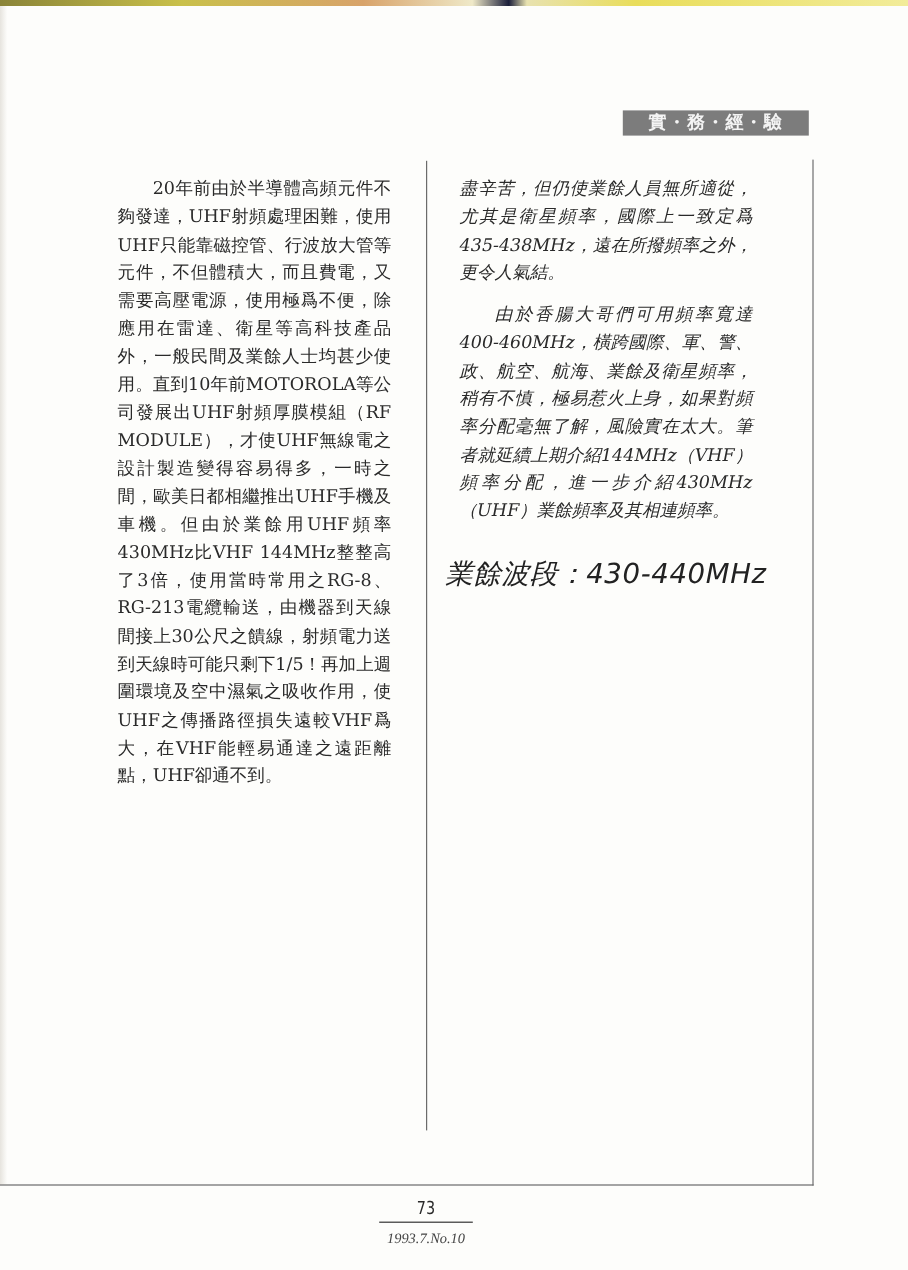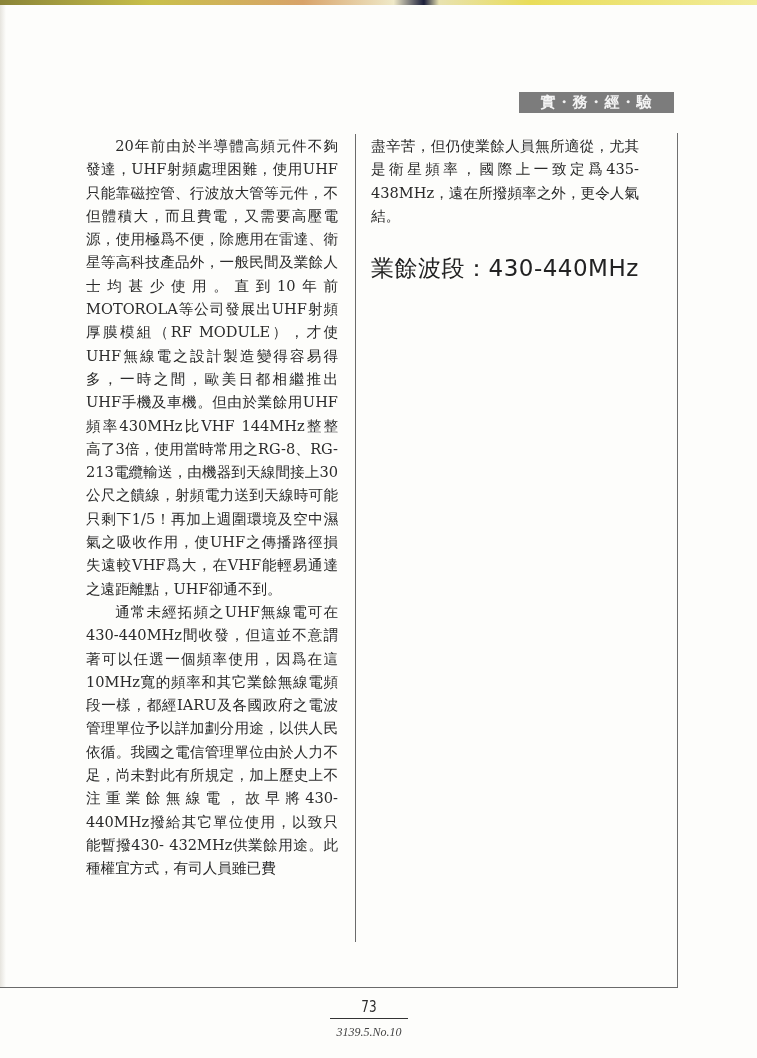--- a/index.html
+++ b/index.html
@@ -17,42 +17,42 @@
     position: absolute; left: 519px; top: 92px; width: 155px; height: 21px;
     background: #7c7c7c; color: #f4f4f4;
     font-family: "DejaVu Sans", sans-serif; font-size: 15px; font-weight: bold;
     display: flex; align-items: center; justify-content: center; letter-spacing: 1px;
   }
   .col {
     position: absolute; top: 134px;
     font-size: 14.6px; line-height: 23.3px; text-align: justify;
   }
   .col-left { left: 86px; width: 252px; }
-  .col-right { left: 371px; width: 268px; }
-  .col p { margin: 0; text-indent: 2em; }
+  .col-right { left: 371px; width: 268px; font-style: italic; }
+  .col p { margin: 12px; text-indent: 2em; }
   .col p.cont { text-indent: 0; }
   .col-divider {
     position: absolute; left: 355px; top: 134px; width: 1px; height: 808px;
     background: #6b6b6b;
   }
   .right-rule {
     position: absolute; left: 677px; top: 133px; width: 1px; height: 855px;
     background: #707070;
   }
   .bottom-rule {
     position: absolute; left: 0; top: 987px; width: 678px; height: 1px;
     background: #6a6a6a;
   }
   .section-heading {
     font-family: "DejaVu Sans", sans-serif; font-size: 23px; font-weight: normal;
     margin: 26px 0 22px 0; line-height: 30px; color: #222; text-indent: 0;
     letter-spacing: 0.5px;
   }
   .footer {
-    position: absolute; left: 324px; top: 998px; width: 90px; text-align: center;
+    position: absolute; left: 310px; top: 998px; width: 90px; text-align: center;
   }
   .page-num {
     font-family: "DejaVu Sans", sans-serif; font-size: 15px; line-height: 18px;
     transform: scaleX(0.8); display: block;
   }
   .footer-rule { height: 1px; background: #333; margin: 2px 6px 2px 6px; }
   .issue {
     font-family: "Liberation Serif", serif; font-style: italic; font-size: 12px; color: #444;
   }
   .left-shadow {
@@ -65,30 +65,30 @@
 
 <div class="top-strip"></div>
 <div class="left-shadow"></div>
 
 <div class="section-tag">
   <span>實・務・經・驗</span>
 </div>
 
 <div class="col col-left">
   <p>20年前由於半導體高頻元件不夠發達，UHF射頻處理困難，使用UHF只能靠磁控管、行波放大管等元件，不但體積大，而且費電，又需要高壓電源，使用極爲不便，除應用在雷達、衛星等高科技產品外，一般民間及業餘人士均甚少使用。直到10年前MOTOROLA等公司發展出UHF射頻厚膜模組（RF MODULE），才使UHF無線電之設計製造變得容易得多，一時之間，歐美日都相繼推出UHF手機及車機。但由於業餘用UHF頻率430MHz比VHF 144MHz整整高了3倍，使用當時常用之RG-8、RG-213電纜輸送，由機器到天線間接上30公尺之饋線，射頻電力送到天線時可能只剩下1/5！再加上週圍環境及空中濕氣之吸收作用，使UHF之傳播路徑損失遠較VHF爲大，在VHF能輕易通達之遠距離點，UHF卻通不到。</p>
-  <p>通常未經拓頻之UHF無線電可在430-440MHz間收發，但這並不意謂著可以任選一個頻率使用，因爲在這10MHz寬的頻率和其它業餘無線電頻段一樣，都經IARU及各國政府之電波管理單位予以詳加劃分用途，以供人民依循。我國之電信管理單位由於人力不足，尚未對此有所規定，加上歷史上不注重業餘無線電，故早將430-440MHz撥給其它單位使用，以致只能暫撥430- 432MHz供業餘用途。此種權宜方式，有司人員雖已費</p>
 </div>
 
 <div class="col-divider"></div>
 
 <div class="col col-right">
   <p class="cont">盡辛苦，但仍使業餘人員無所適從，尤其是衛星頻率，國際上一致定爲435-438MHz，遠在所撥頻率之外，更令人氣結。</p>
+  <p>由於香腸大哥們可用頻率寬達400-460MHz，橫跨國際、軍、警、政、航空、航海、業餘及衛星頻率，稍有不慎，極易惹火上身，如果對頻率分配毫無了解，風險實在太大。筆者就延續上期介紹144MHz（VHF）頻率分配，進一步介紹430MHz（UHF）業餘頻率及其相連頻率。</p>
   <h2 class="section-heading">業餘波段：430-440MHz</h2>
 </div>
 
 <div class="right-rule"></div>
 <div class="bottom-rule"></div>
 
 <div class="footer">
   <span class="page-num">73</span>
   <div class="footer-rule"></div>
-  <span class="issue">3139.5.No.10</span>
+  <span class="issue">1993.7.No.10</span>
 </div>
 
 </body></html>

